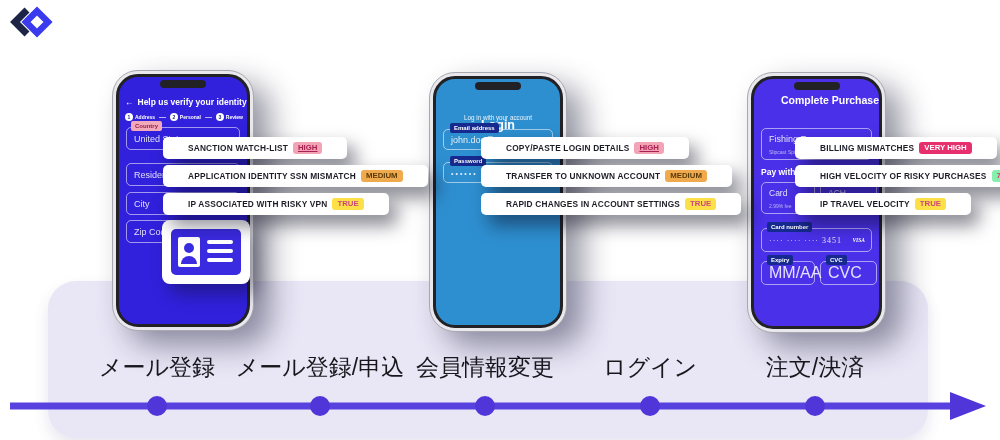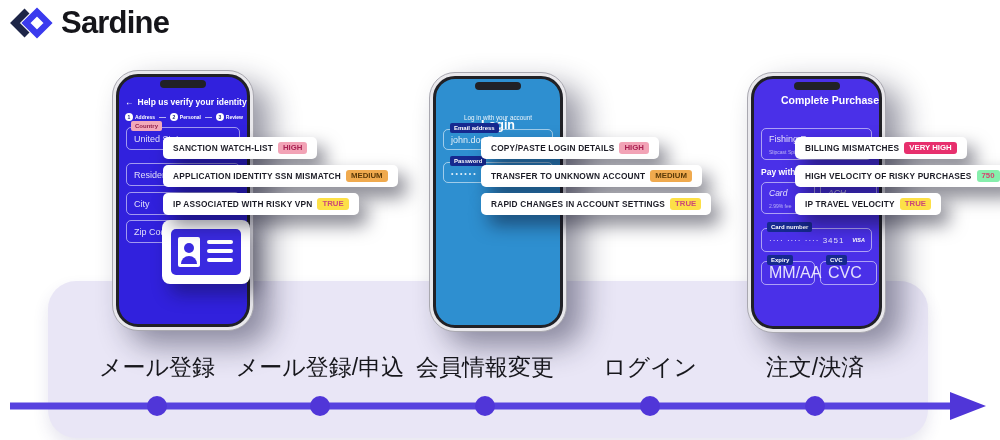--- a/index.html
+++ b/index.html
@@ -80,51 +80,50 @@
   .pw-dots{letter-spacing:2px;font-size:7px;}
   
   .p3-title{position:absolute;top:15px;left:0;right:0;text-align:right;color:#fff;font-size:10.5px;font-weight:bold;}
   .p3-item{position:absolute;left:7px;right:7px;top:49px;height:30px;border:1px solid rgba(255,255,255,.55);border-radius:5px;color:rgba(255,255,255,.85);}
   .p3-item-value{position:absolute;left:7px;top:5px;font-size:9px;white-space:nowrap;}
   .p3-item-sub{position:absolute;left:7px;bottom:4px;font-size:5px;color:rgba(255,255,255,.6);white-space:nowrap;}
   .p3-paywith{position:absolute;left:7px;top:88px;color:#fff;font-size:8.5px;font-weight:bold;}
   .p3-opt{position:absolute;top:103px;height:30px;border:1px solid rgba(255,255,255,.55);border-radius:5px;color:rgba(255,255,255,.85);}
   .p3-opt1{left:7px;width:52px;}
   .p3-opt2{left:66px;width:55px;}
-  .p3-opt-label{position:absolute;left:7px;top:5px;font-size:8.5px;font-style:italic;}
+  .p3-opt-label{position:absolute;left:7px;top:5px;font-size:8.5px;}
   .p3-opt-sub{position:absolute;left:7px;bottom:4px;font-size:5px;color:rgba(255,255,255,.6);white-space:nowrap;}
-  .p3-cardfield{position:absolute;left:7px;right:7px;top:149px;height:22px;border:1px solid rgba(255,255,255,.55);border-radius:5px;color:rgba(255,255,255,.85);}
+  .p3-cardfield{position:absolute;left:7px;right:7px;top:149px;height:22px;border:1px solid rgba(255,255,255,.55);border-radius:5px;color:rgba(255,255,255,.85);font-family:Liberation Serif, serif;}
   .p3-carddots{position:absolute;left:7px;top:50%;transform:translateY(-50%);font-size:8px;letter-spacing:1px;white-space:nowrap;}
   .p3-brand{position:absolute;right:6px;top:50%;transform:translateY(-50%);font-size:5.5px;font-weight:bold;font-style:italic;color:#fff;}
   .p3-small{position:absolute;top:182px;height:22px;border:1px solid rgba(255,255,255,.55);border-radius:5px;color:rgba(255,255,255,.85);}
   .p3-exp{left:7px;width:52px;}
   .p3-cvc{left:66px;width:55px;}
   
   .callout{
     position:absolute;display:flex;align-items:center;gap:5px;height:22px;
-    background:#ffffff;border-radius:5px;padding:0 10px;white-space:nowrap;
+    background:#ffffff;border-radius:5px;padding:0 25px;white-space:nowrap;
     box-shadow:8px 10px 18px rgba(10,10,30,.5);z-index:5;
   }
   .callout-text{font-size:8.3px;font-weight:bold;color:#1c1c26;letter-spacing:.2px;}
   .badge{font-size:7.8px;font-weight:bold;padding:2px 5px;border-radius:3px;line-height:1.1;}
-  .badge-high{background:#f2a3b6;color:#a82152;}
+  .badge-high{background:#f2a3b6;color:#a82152;text-decoration:underline;}
   .badge-medium{background:#f0aa4e;color:#5c3a08;}
   .badge-true{background:#fde047;color:#cc4878;}
   .badge-very-high{background:#e72f6d;color:#ffffff;}
   .badge-score{background:#86efac;color:#d6416f;}
 </style>
 </head>
 <body>
 
 <div class="logo">
   <svg width="44" height="34" viewBox="0 0 44 34">
     <path d="M17 5 L5 17 L17 29" stroke="#1d2547" stroke-width="7" fill="none"></path>
     <path d="M27 6 L38 17 L27 28 L16 17 Z" stroke="#3a3aee" stroke-width="6.5" fill="none"></path>
   </svg>
-  <span class="logo-text">Sardine</span>
 </div>
 
 <div class="panel"></div>
 
 <svg class="timeline-svg" width="1000" height="100">
   <line x1="10" y1="66" x2="952" y2="66" stroke="#5742df" stroke-width="7"></line>
   <polygon points="950,52 986,66 950,80" fill="#5036d8"></polygon>
   <circle cx="157" cy="66" r="10" fill="#5036d8"></circle>
   <circle cx="320" cy="66" r="10" fill="#5036d8"></circle>
   <circle cx="485" cy="66" r="10" fill="#5036d8"></circle>

